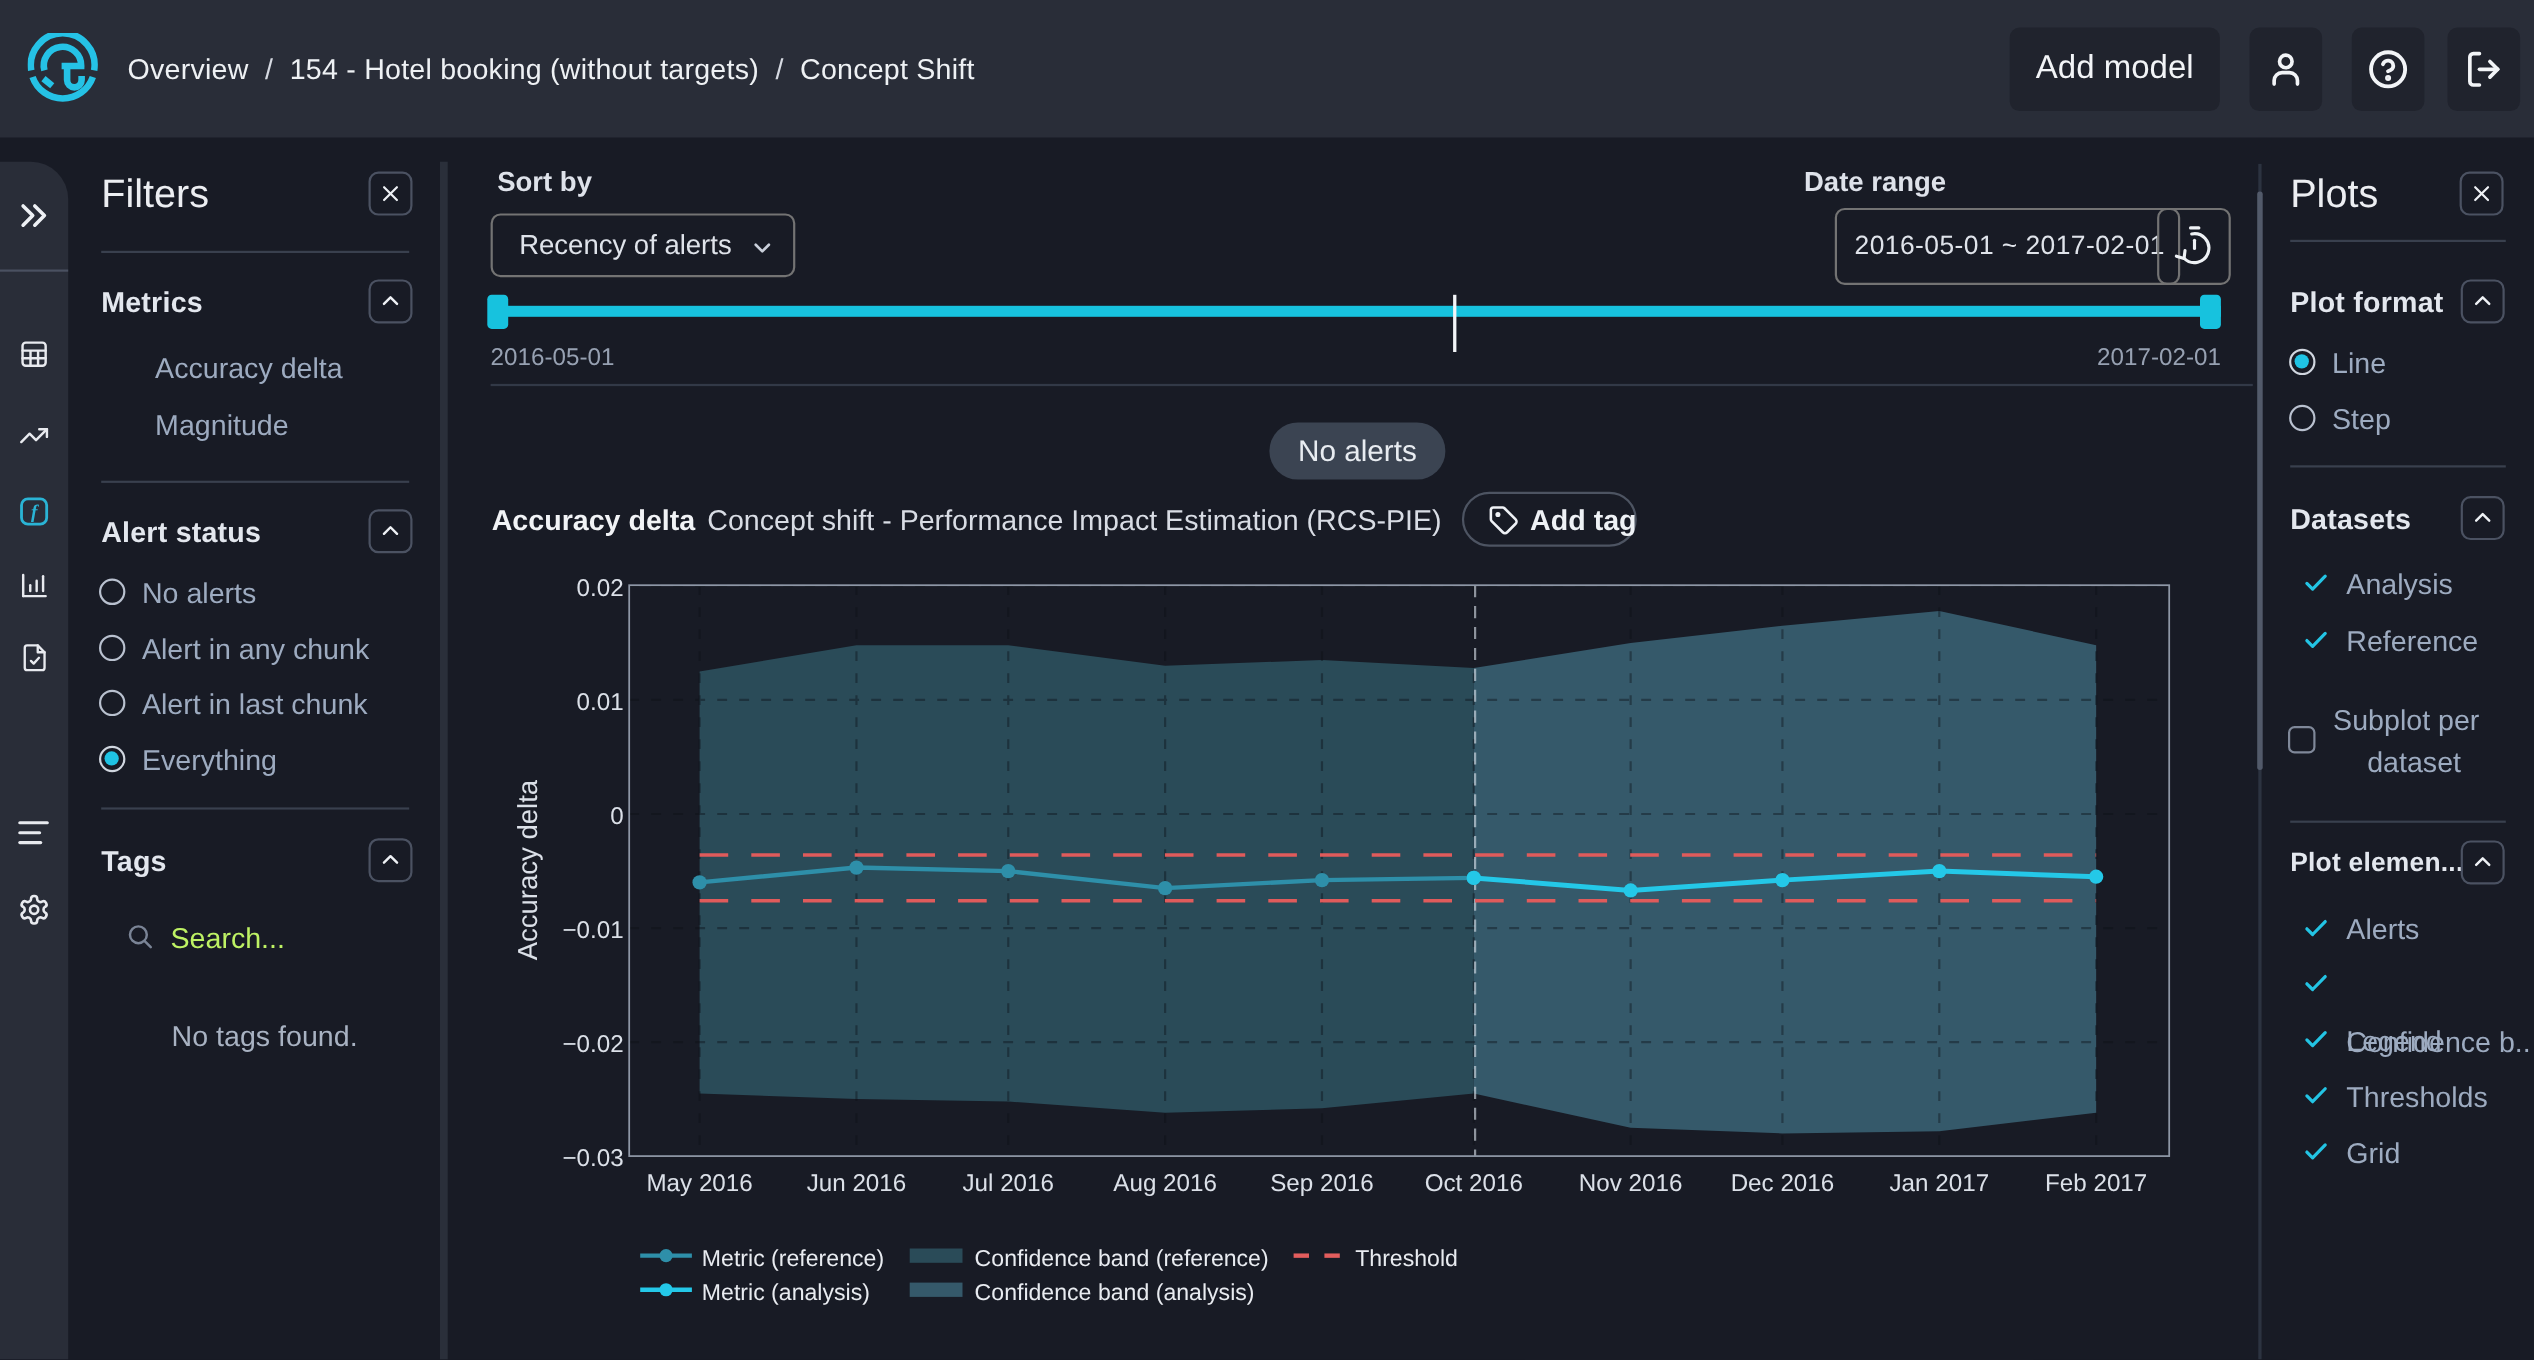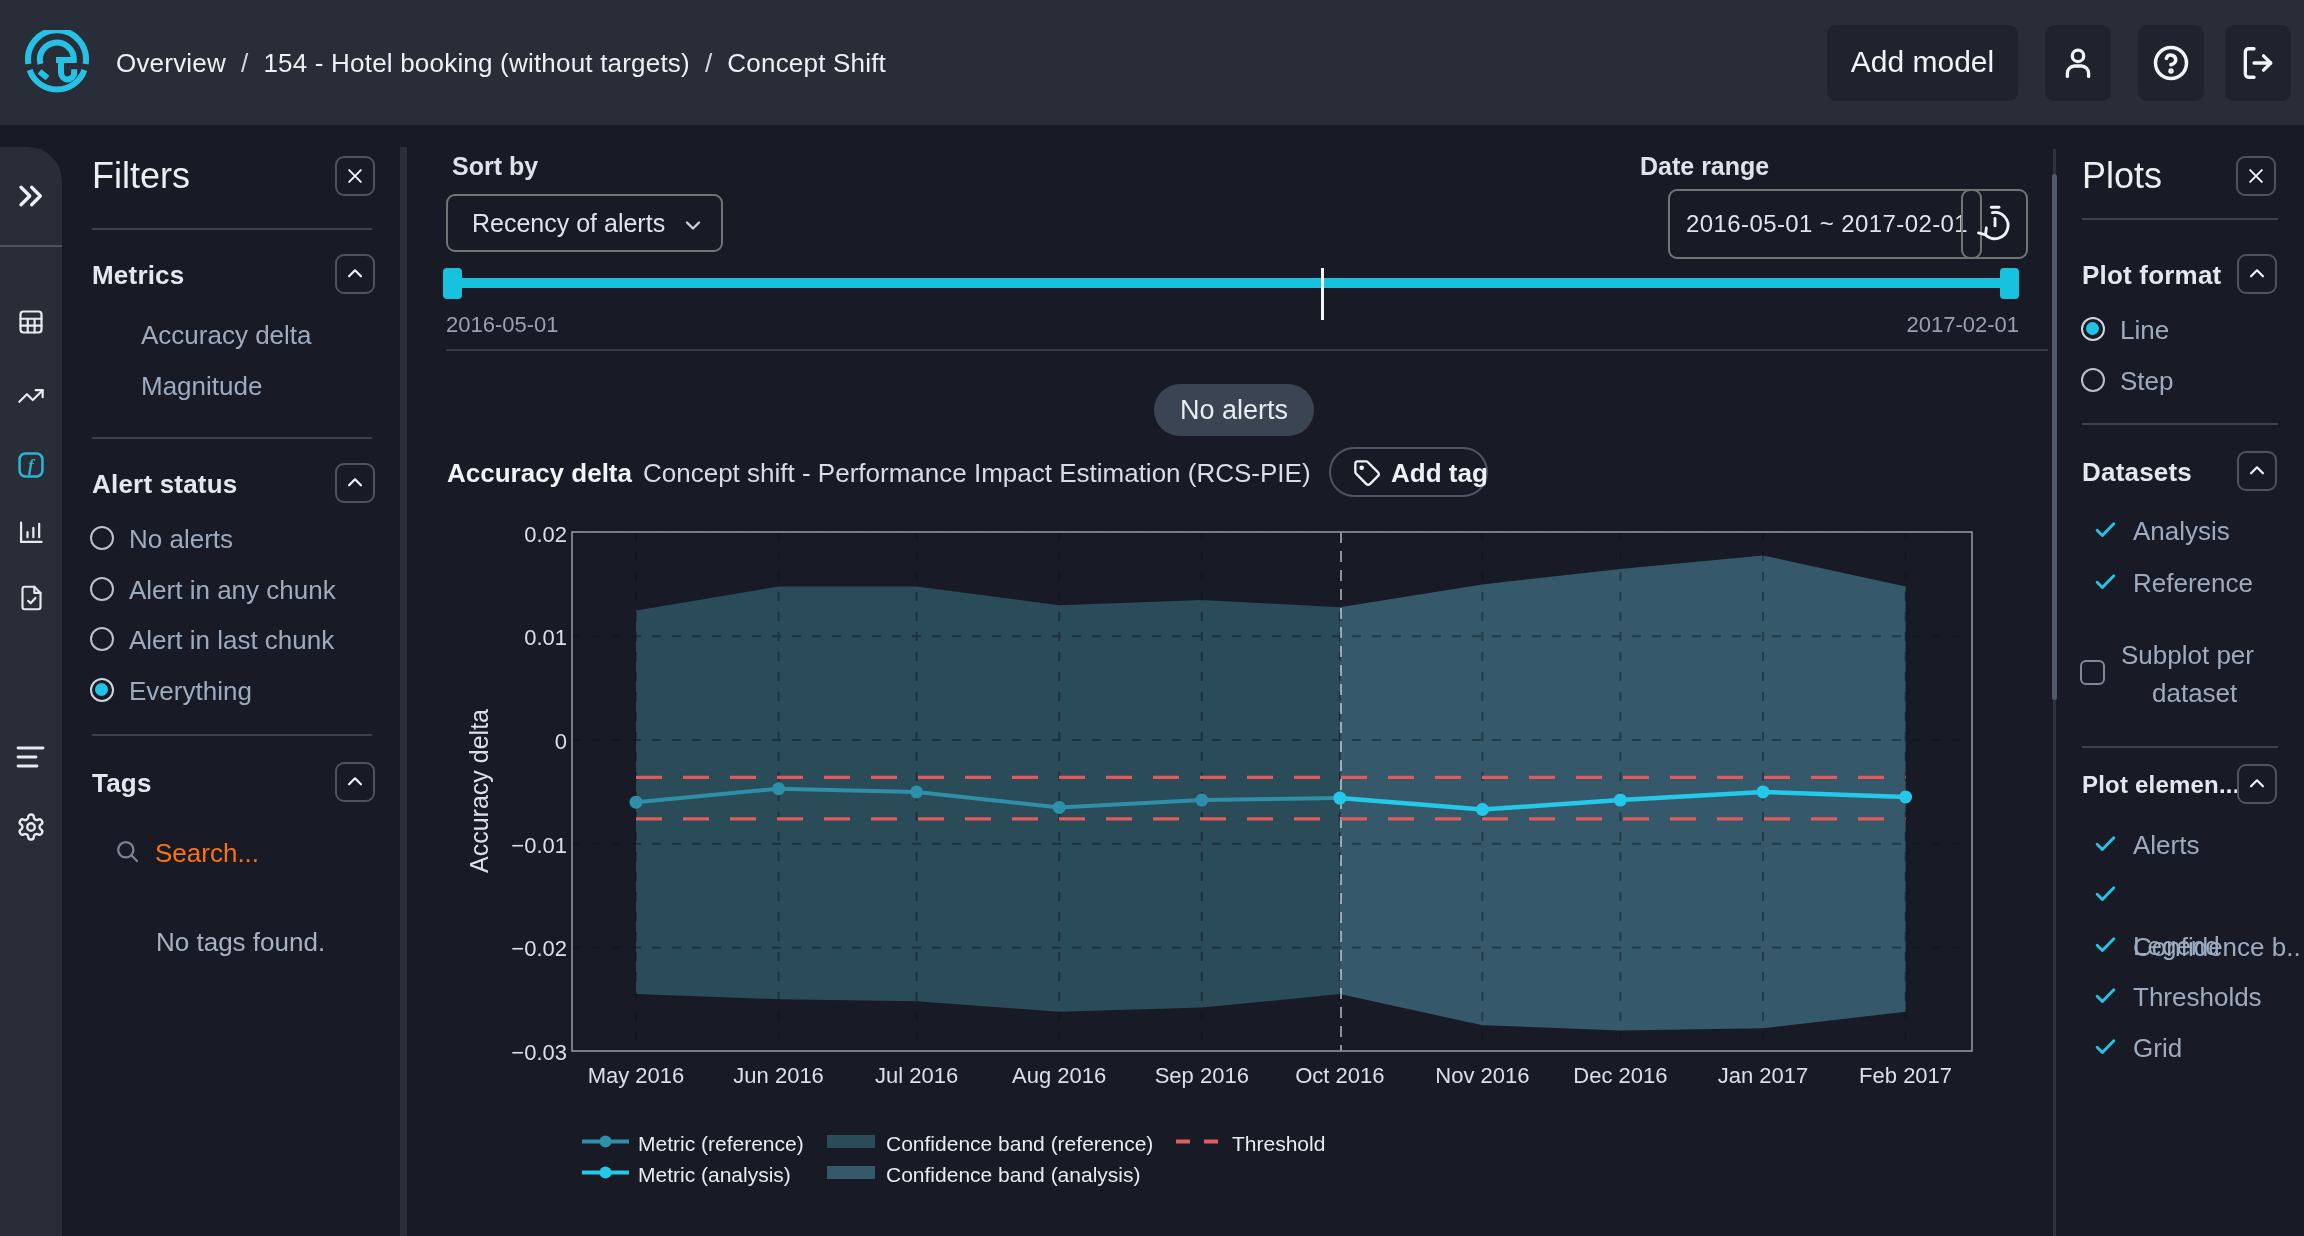--- a/index.html
+++ b/index.html
@@ -157,21 +157,21 @@
 <div class="sechead" style="left:92px;top:768px;">Tags</div>
 <div class="iconbtn" style="left:335px;top:762px;">
     <svg width="22" height="22" viewBox="0 0 24 24" fill="none" stroke="#eef1f5" stroke-width="2.4" stroke-linecap="round" stroke-linejoin="round">
       <path d="M5.5 14.5l6.5-6.5 6.5 6.5"></path>
     </svg>
   </div>
 <svg class="abs" style="left:114px;top:838px;" width="27" height="27" viewBox="0 0 24 24" fill="none" stroke="#7a8496" stroke-width="2" stroke-linecap="round">
     <circle cx="10.5" cy="10.5" r="6.8"></circle>
     <line x1="20.5" y1="20.5" x2="15.4" y2="15.4"></line>
   </svg>
-<div class="item" style="left:155px;top:838px;color:#f97316;">Search...</div>
+<div class="item" style="left:155px;top:838px;color:#bef264;">Search...</div>
 <div class="item" style="left:156px;top:927px;color:#a8b2c2;">No tags found.</div>
 
 <div class="abs" style="left:400px;top:147px;width:7px;height:1089px;background:#2a2f3a;"></div>
 <div class="abs" style="left:2053px;top:149px;width:3px;height:1087px;background:#2c3340;"></div>
 <div class="abs" style="left:2052px;top:174px;width:5px;height:526px;background:#525a6a;border-radius:3px;"></div>
 
 <div class="label" style="left:452px;top:152px;">Sort by</div>
 <div class="selectbox" style="left:446px;top:194px;width:277px;height:58px;line-height:54px;padding-left:24px;font-size:25px;white-space:nowrap;">Recency of alerts<svg class="abs" style="right:16px;top:17px;" width="24" height="24" viewBox="0 0 24 24" fill="none" stroke="#c9cfda" stroke-width="2.4" stroke-linecap="round" stroke-linejoin="round">
       <path d="M6 9.5l6 6 6-6"></path>
     </svg></div>

